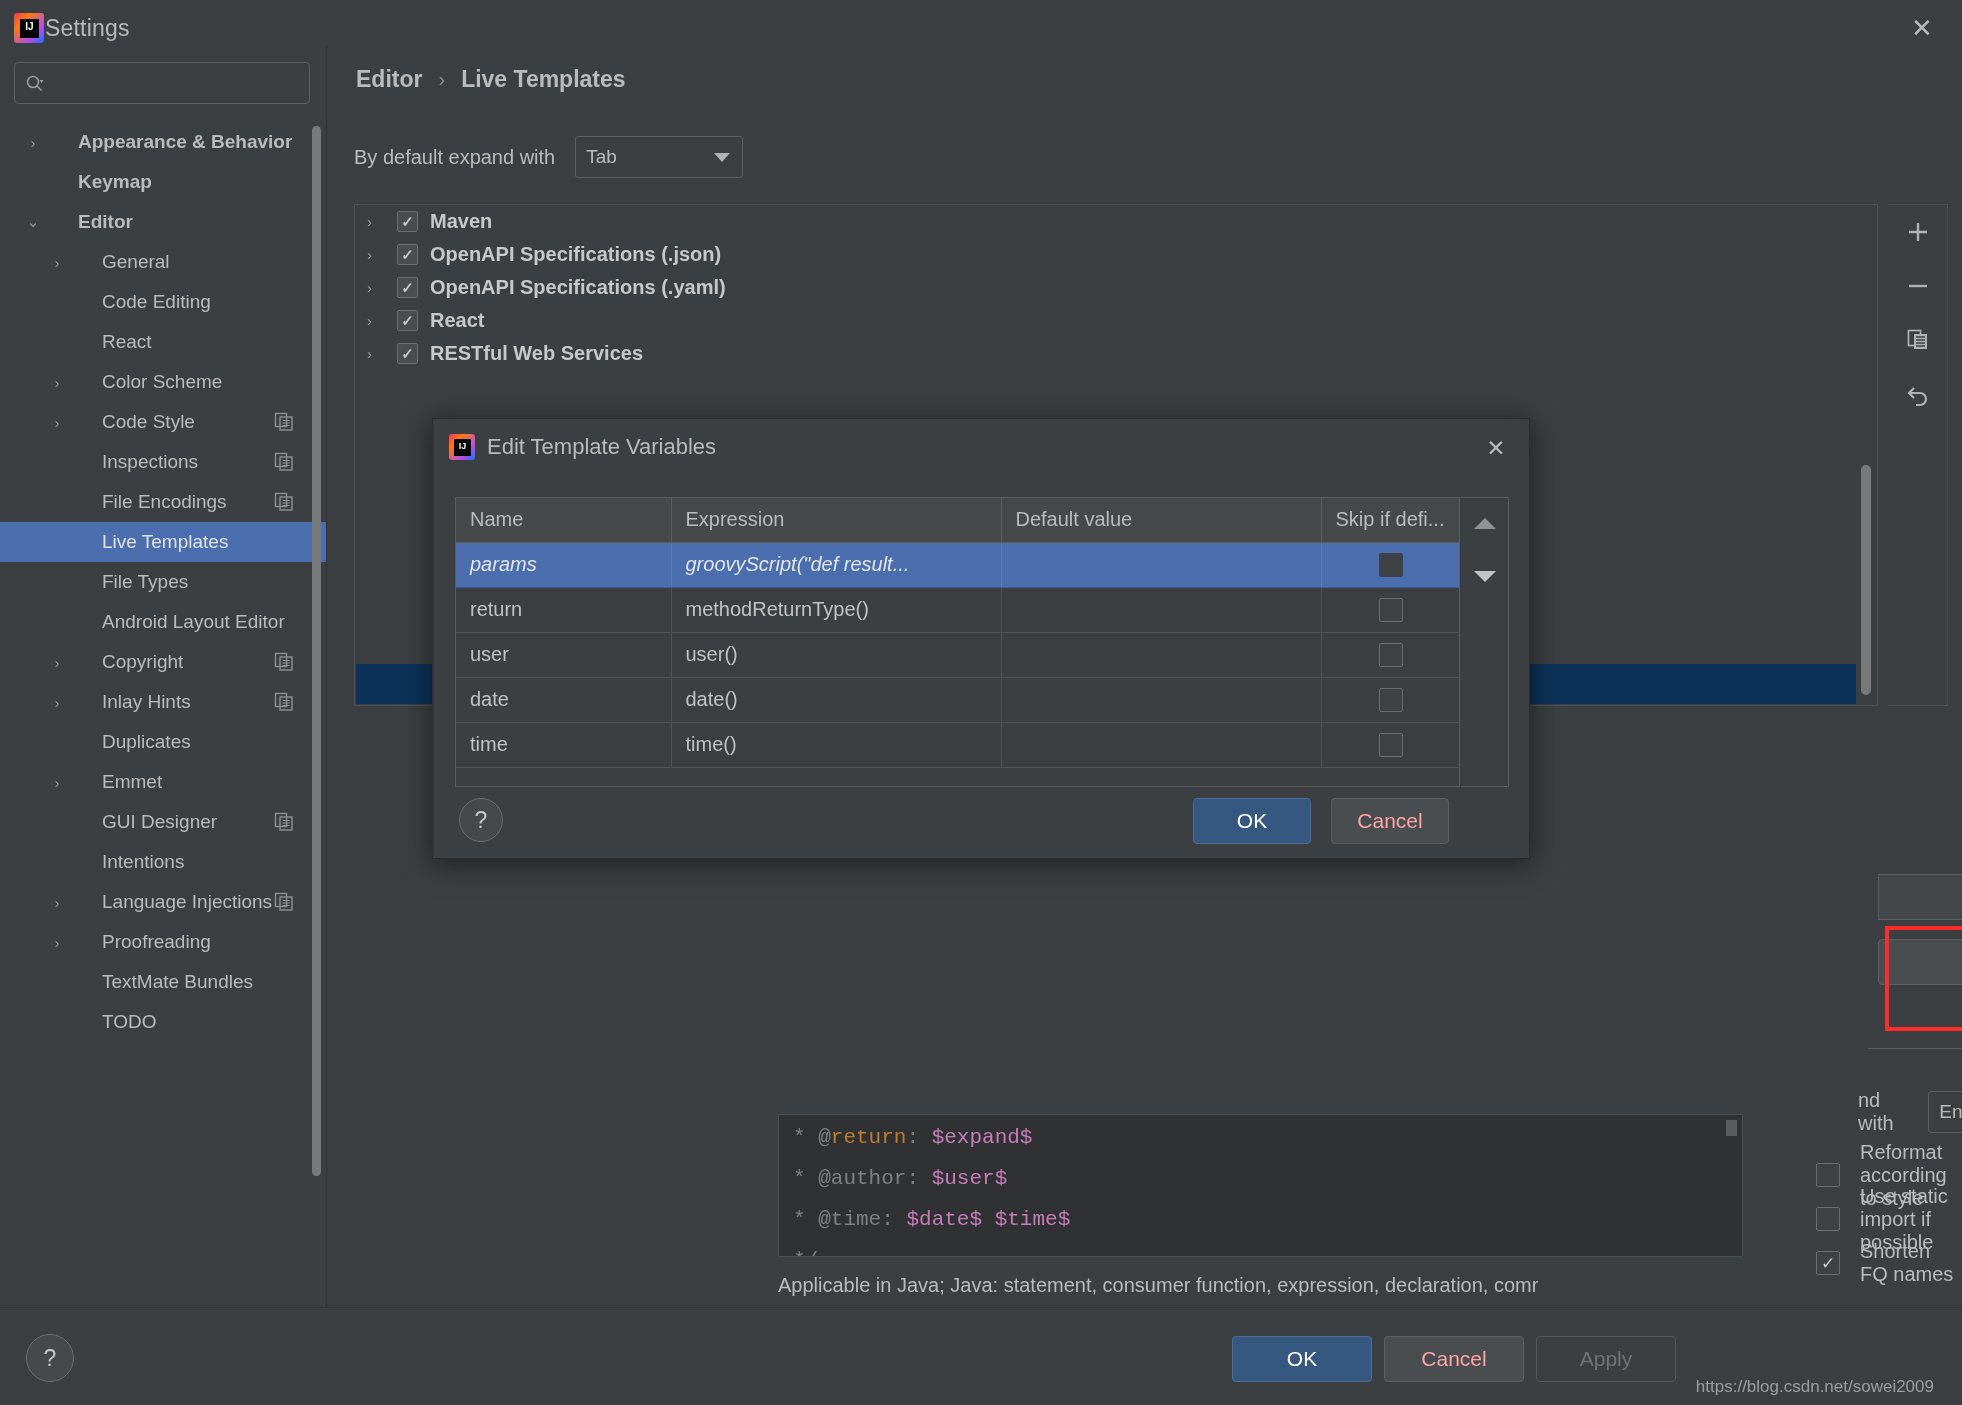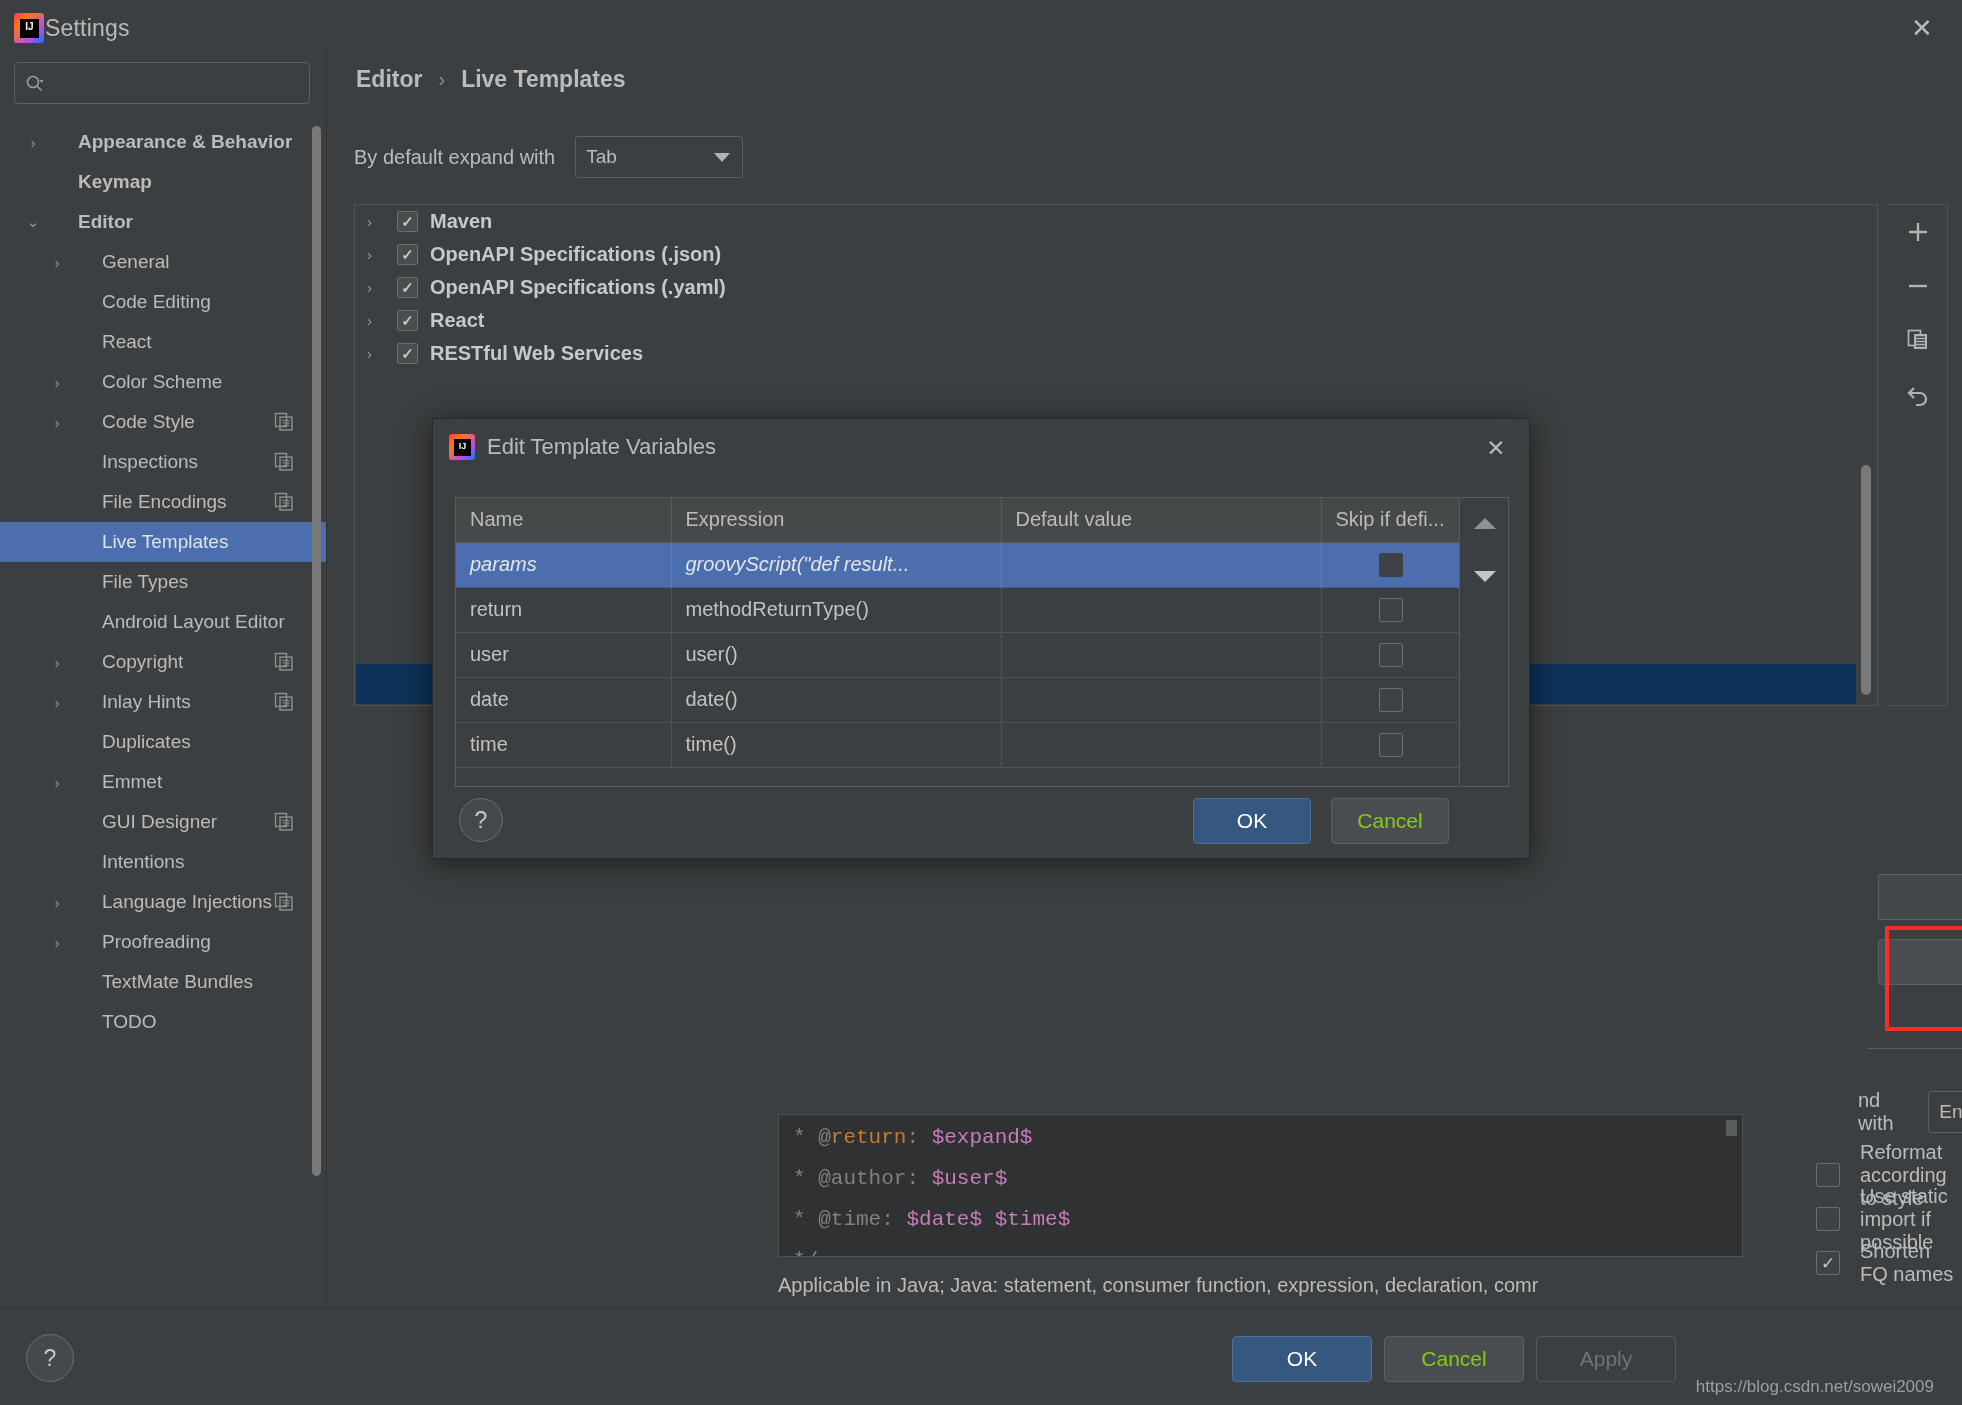--- a/index.html
+++ b/index.html
@@ -210,21 +210,21 @@
 
   .dlg-foot { position: absolute; left: 0; bottom: 0; width: 100%; height: 72px; }
   .help-round {
     position: absolute; left: 26px; top: 12px; width: 44px; height: 44px;
     border-radius: 50%; border: 1px solid #6b6e6f; background: #46494b;
     display: flex; align-items: center; justify-content: center;
     color: #c8c8c8; font-size: 23px; cursor: pointer;
   }
   .btn {
     height: 46px; min-width: 118px; border-radius: 4px; border: 1px solid #5e6060;
-    background: #4a4d4f; color: #84cc16; font-size: 21px;
+    background: #4a4d4f; color: #fca5a5; font-size: 21px;
     display: flex; align-items: center; justify-content: center; cursor: pointer;
   }
   .btn.primary { background: #365880; border-color: #4c7096; color: #ffffff; }
   .btn.disabled { color: #6f7375; border-color: #55595a; background: #42454700; }
   .dlg-ok { position: absolute; right: 218px; top: 12px; }
   .dlg-cancel { position: absolute; right: 80px; top: 12px; }
 
   
   .footer {
     position: absolute; left: 0; bottom: 0; width: 1962px; height: 98px;

